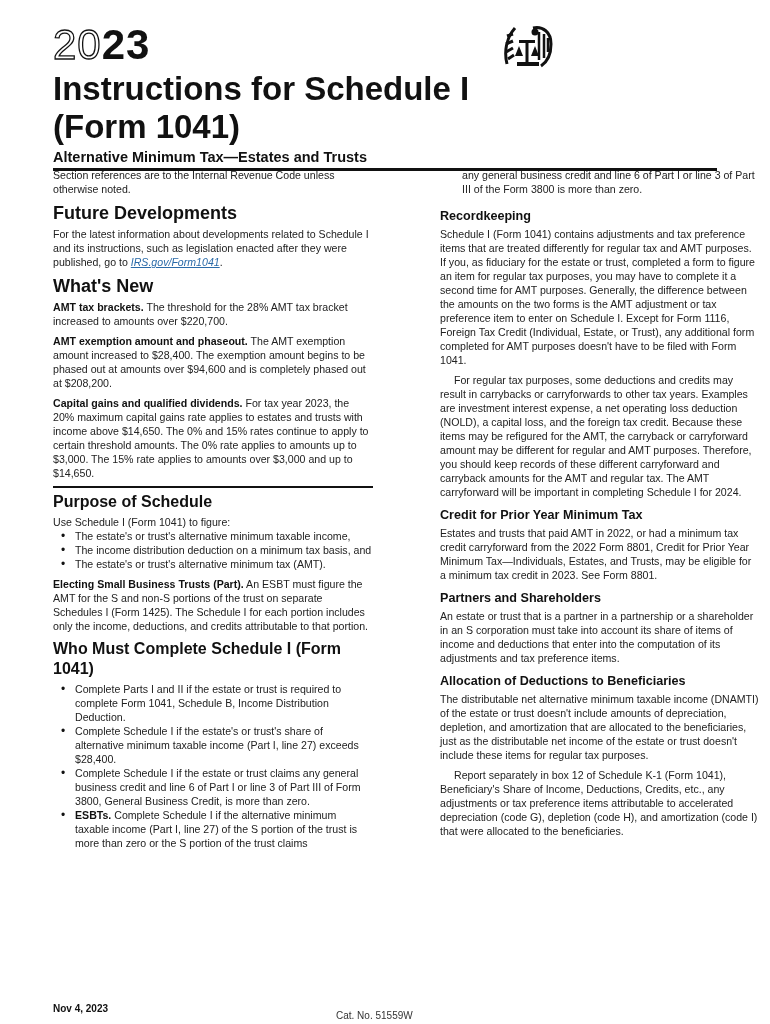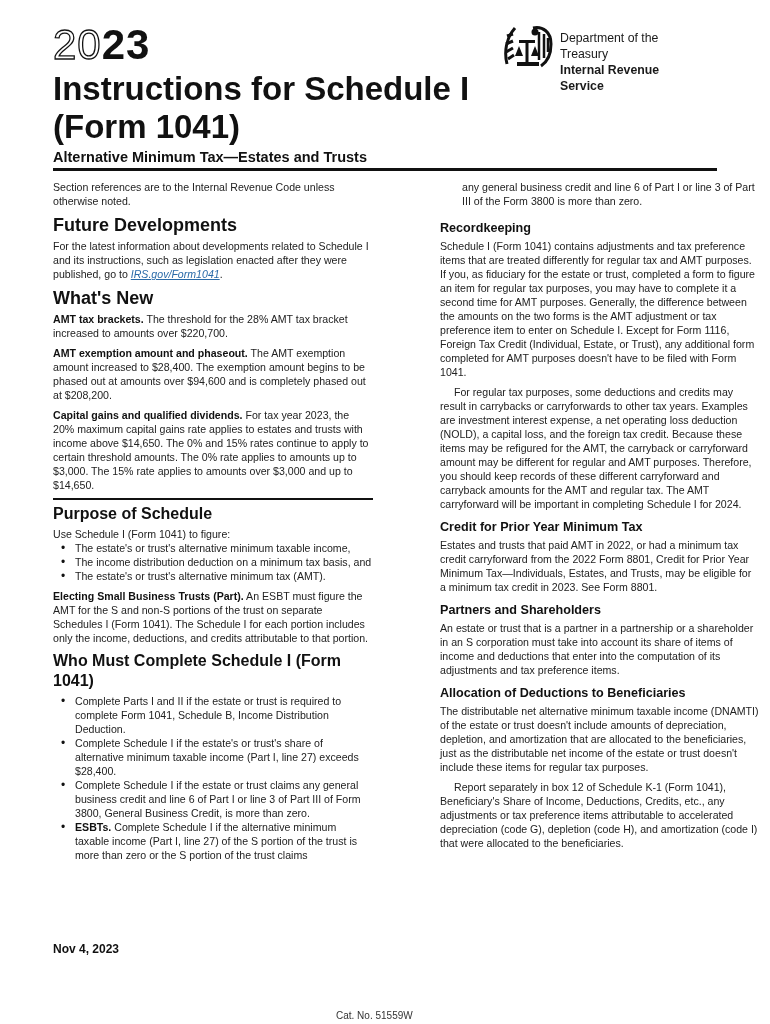--- a/index.html
+++ b/index.html
@@ -14,21 +14,21 @@
   .year .solid { color: #111; }
   .doc-title { position: absolute; left: 53px; top: 70px; width: 460px; font-size: 33px; font-weight: bold; line-height: 38px; color: #111; }
   .logo { position: absolute; left: 503px; top: 22px; width: 52px; height: 50px; }
   .agency { position: absolute; left: 560px; top: 30px; font-size: 12.3px; line-height: 16px; }
   .agency .dept { font-weight: normal; }
   .agency .irs { font-weight: bold; }
   .subtitle { position: absolute; left: 53px; top: 149px; font-size: 14.5px; font-weight: bold; color: #111; }
   .rule-thick { position: absolute; left: 53px; top: 168px; width: 664px; height: 3px; background: #111; }
 
   
-  .col { position: absolute; top: 180px; width: 320px; }
+  .col { position: absolute; top: 168px; width: 320px; }
   .col-left { left: 53px; }
   .col-right { left: 396px; margin-left: 44px; }
 
   p.body { font-size: 10.6px; line-height: 14px; color: #222; margin-bottom: 6px; }
   p.body.indent { text-indent: 14px; }
   p.body .runin { font-weight: bold; color: #111; }
   a.link { color: #2a6aa8; font-style: italic; text-decoration: underline; }
 
   h2.h-big { font-size: 18px; font-weight: bold; line-height: 22px; color: #111; margin-top: 0; margin-bottom: 3px; }
   h1.h-huge { font-size: 21.5px; font-weight: bold; line-height: 26px; color: #111; margin-top: 4px; margin-bottom: 2px; }
@@ -38,21 +38,21 @@
   .rule-section { width: 320px; height: 2px; background: #111; margin-top: 6px; margin-bottom: 4px; }
 
   ul.bullets { list-style: none; margin-bottom: 6px; }
   ul.bullets li { position: relative; padding-left: 22px; font-size: 10.6px; line-height: 14px; color: #222; }
   ul.bullets li::before { content: "\2022"; position: absolute; left: 8px; top: 0; font-size: 12px; color: #111; }
   ul.bullets li .runin { font-weight: bold; color: #111; }
 
   .cont-text { padding-left: 22px; font-size: 10.6px; line-height: 14px; color: #222; margin-bottom: 12px; }
 
   
-  .footer-date { position: absolute; left: 53px; top: 942px; font-size: 12px; font-weight: bold; color: #111; text-align: center; }
+  .footer-date { position: absolute; left: 53px; top: 1003px; font-size: 10px; font-weight: bold; color: #111; text-align: center; }
   .footer-cat { position: absolute; left: 336px; top: 973px; font-size: 10px; color: #333; margin-top: 37px; }
 </style>
 </head>
 <body>
 
 <div class="page">
 
   <div class="year">
     <span class="outline">20</span><span class="solid">23</span>
   </div>
@@ -73,24 +73,20 @@
       <circle cx="32" cy="10" r="3.5" fill="#111"></circle>
 
       <rect x="16" y="18" width="16" height="3" fill="#111"></rect>
       <rect x="22.5" y="18" width="3" height="22" fill="#111"></rect>
       <path d="M12 34 L16 24 L20 34 Z" fill="#111"></path>
       <path d="M28 34 L32 24 L36 34 Z" fill="#111"></path>
       <rect x="14" y="40" width="22" height="4" fill="#111"></rect>
     </svg>
   </div>
 
-  <div class="agency">
-    <div class="dept">Department of the Treasury</div>
-    <div class="irs">Internal Revenue Service</div>
-  </div>
 
   <div class="subtitle">Alternative Minimum Tax—Estates and Trusts</div>
   <div class="rule-thick"></div>
 
   <div class="col col-left">
     <p class="body">Section references are to the Internal Revenue Code unless otherwise noted.</p>
 
     <h2 class="h-big">Future Developments</h2>
     <p class="body"><span>For the latest information about developments related to Schedule I and its instructions, such as legislation enacted after they were published, go to </span><a class="link">IRS.gov/Form1041</a><span>.</span></p>
 
@@ -102,21 +98,21 @@
     <div class="rule-section"></div>
 
     <h2 class="h-mid">Purpose of Schedule</h2>
     <p class="body" style="margin-bottom:0">Use Schedule I (Form 1041) to figure:</p>
     <ul class="bullets">
       <li>The estate's or trust's alternative minimum taxable income,</li>
       <li>The income distribution deduction on a minimum tax basis, and</li>
       <li>The estate's or trust's alternative minimum tax (AMT).</li>
     </ul>
 
-    <p class="body"><span class="runin">Electing Small Business Trusts (Part).</span><span> An ESBT must figure the AMT for the S and non-S portions of the trust on separate Schedules I (Form 1041). The Schedule I for each portion includes only the income, deductions, and credits attributable to that portion.</span></p>
+    <p class="body"><span class="runin">Electing Small Business Trusts (Part).</span><span> An ESBT must figure the AMT for the S and non-S portions of the trust on separate Schedules I (Form 1425). The Schedule I for each portion includes only the income, deductions, and credits attributable to that portion.</span></p>
 
     <h2 class="h-mid" style="margin-top:2px">Who Must Complete Schedule I (Form 1041)</h2>
     <ul class="bullets">
       <li><span class="runin"></span><span>Complete Parts I and II if the estate or trust is required to complete Form 1041, Schedule B, Income Distribution Deduction.</span></li>
       <li><span class="runin"></span><span>Complete Schedule I if the estate's or trust's share of alternative minimum taxable income (Part I, line 27) exceeds $28,400.</span></li>
       <li><span class="runin"></span><span>Complete Schedule I if the estate or trust claims any general business credit and line 6 of Part I or line 3 of Part III of Form 3800, General Business Credit, is more than zero.</span></li>
       <li><span class="runin">ESBTs.</span><span> Complete Schedule I if the alternative minimum taxable income (Part I, line 27) of the S portion of the trust is more than zero or the S portion of the trust claims</span></li>
     </ul>
   </div>
 

